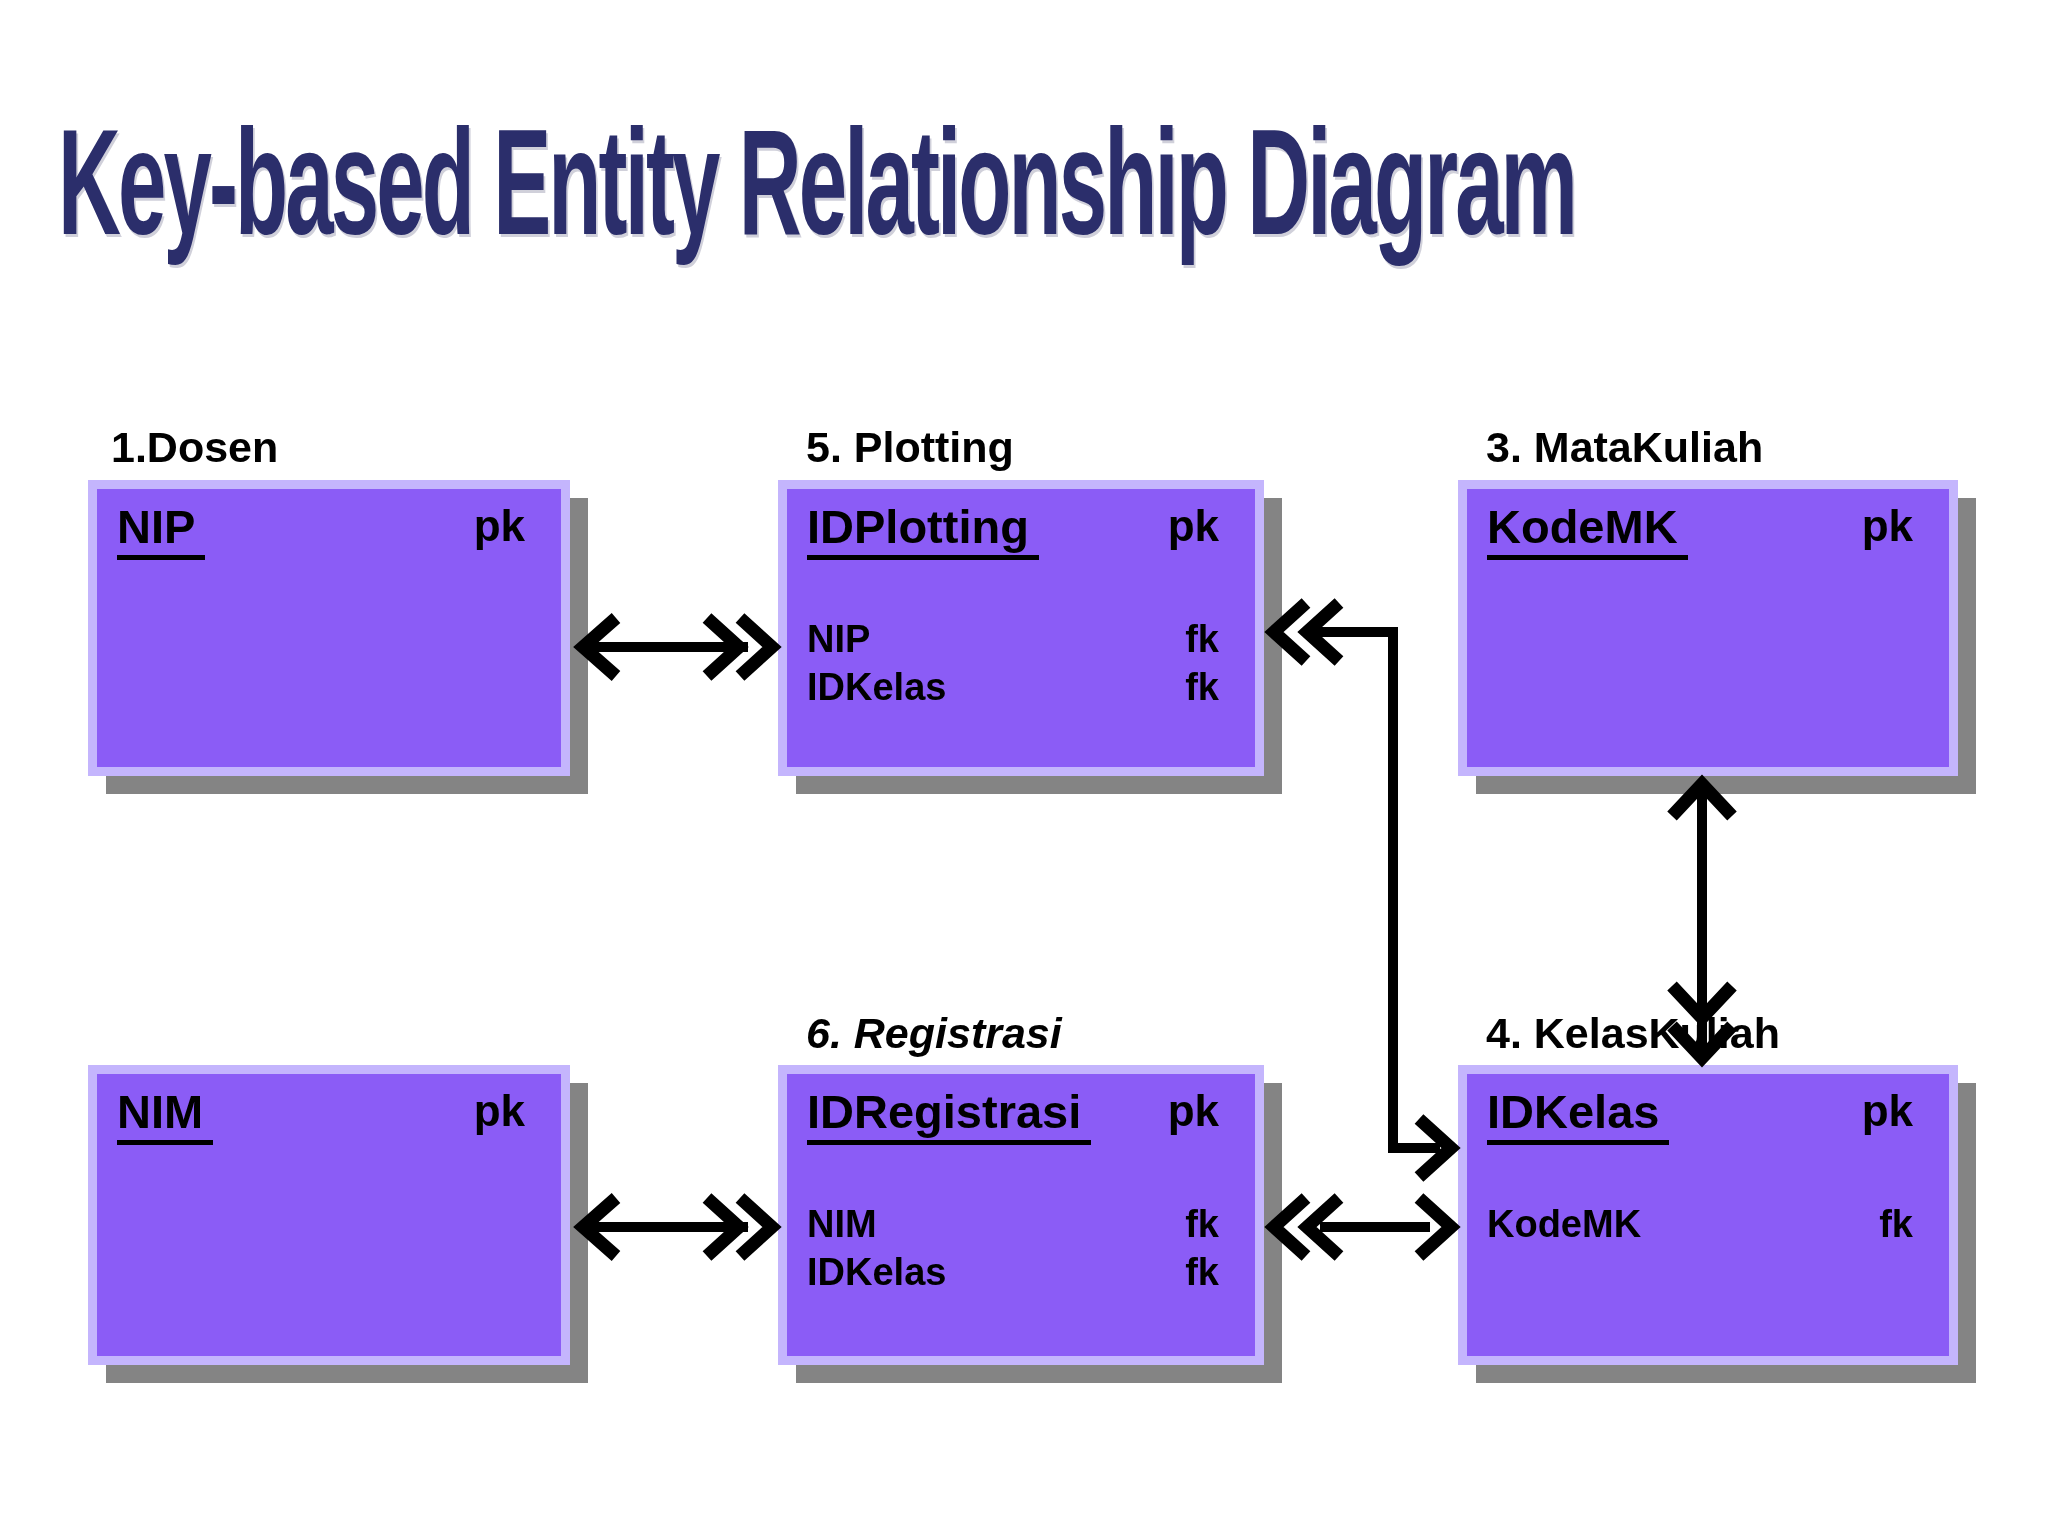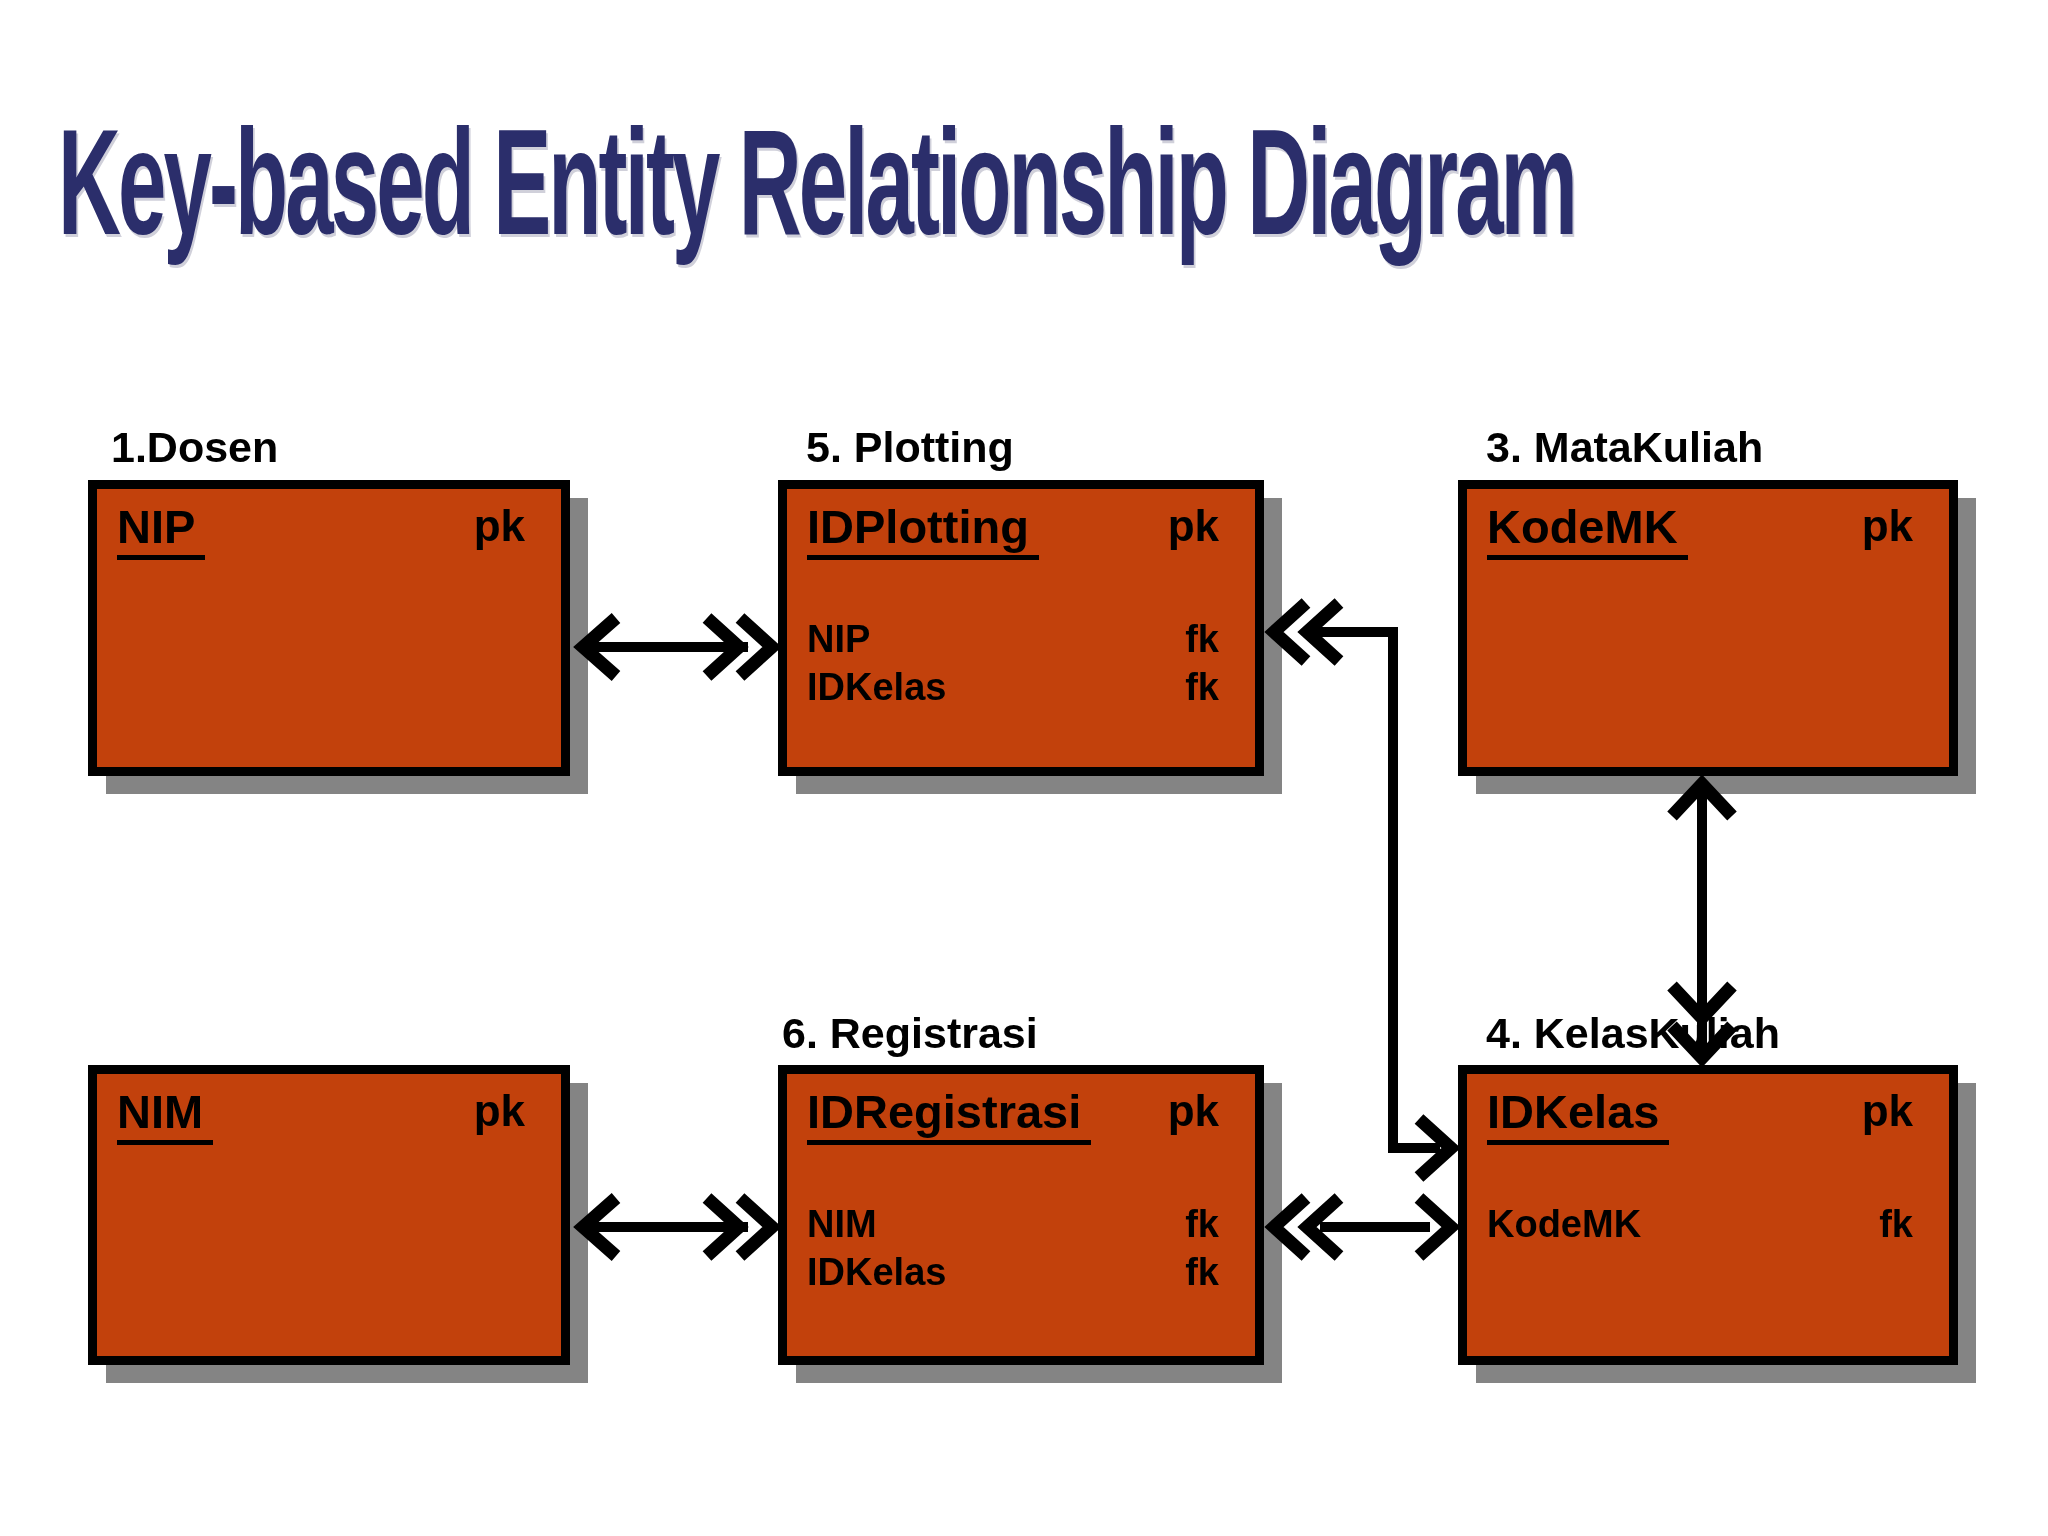--- a/index.html
+++ b/index.html
@@ -34,22 +34,22 @@
   .entity-label {
     position: absolute;
     font-size: 43px;
     font-weight: bold;
     white-space: nowrap;
     color: #000000;
   }
   .entity {
     position: absolute;
     box-sizing: border-box;
-    background: #c2410c;
-    border: 9px solid #000000;
+    background: #8b5cf6;
+    border: 9px solid #c4b5fd;
     box-shadow: 18px 18px 0 0 #848484;
   }
   .row-pk {
     position: absolute;
     top: 12px;
     left: 20px;
     right: 36px;
     display: flex;
     justify-content: space-between;
     align-items: flex-start;
@@ -134,21 +134,21 @@
     </div>
   </div>
 
   <div class="entity" style="left:88px; top:1040px; width:482px; height:300px;">
     <div class="row-pk">
       <span class="pk-name">NIM</span>
       <span class="pk-tag">pk</span>
     </div>
   </div>
 
-  <div class="entity-label" style="left:782px; top:984px;">6. Registrasi</div>
+  <div class="entity-label" style="left:806px; top:984px;font-style:italic;">6. Registrasi</div>
   <div class="entity" style="left:778px; top:1040px; width:486px; height:300px;padding-left:48px;">
     <div class="row-pk">
       <span class="pk-name">IDRegistrasi</span>
       <span class="pk-tag">pk</span>
     </div>
     <div class="attrs">
       <div class="attr-row">
         <span>NIM</span>
         <span>fk</span>
       </div>

